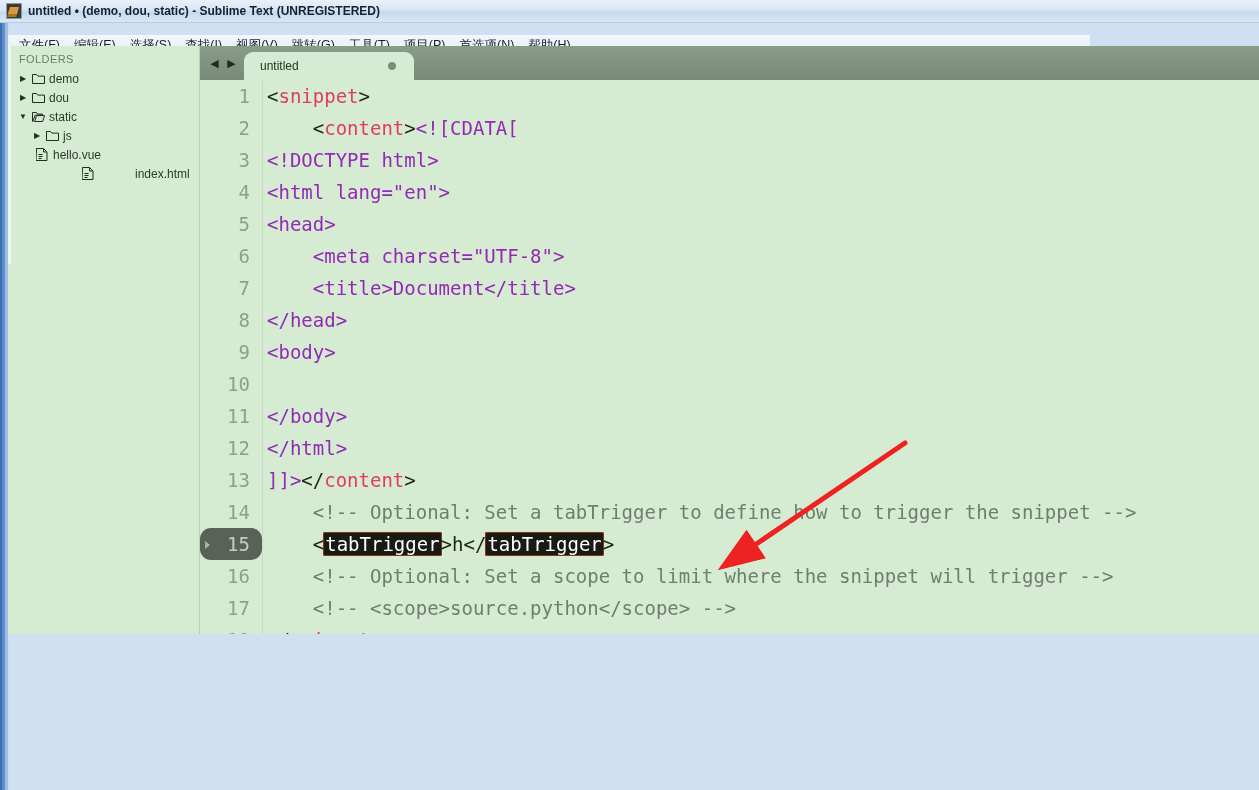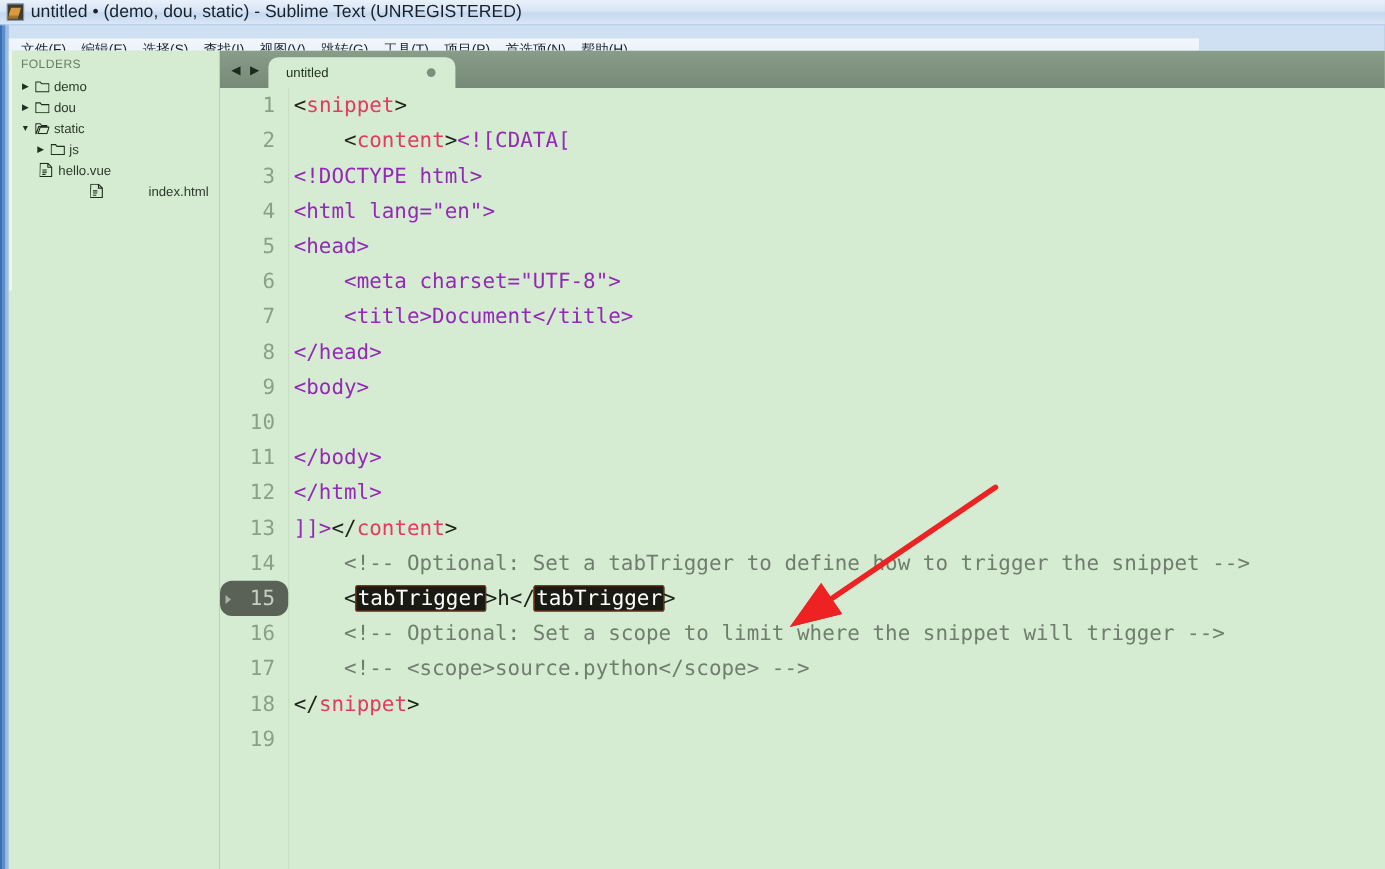--- a/index.html
+++ b/index.html
@@ -63,23 +63,24 @@
     content: "";
     position: absolute;
     left: 2px; top: 3px;
     width: 9px; height: 7px;
     background: #d89a3c;
     transform: skewX(-16deg);
     box-shadow: 0 3px 0 0 #a8732a;
   }
   #title-text {
     color: #17202b;
-    font-size: 16px;
+    font-size: 12px;
     font-family: "Liberation Sans", sans-serif;
     white-space: nowrap;
+    font-weight: bold;
   }
 
   
   #menubar {
     position: absolute;
     left: 8px; top: 24px;
     width: 1082px; height: 22px;
     background: linear-gradient(to bottom, #f3f7fc 0%, #e6eef8 100%);
     display: flex;
     align-items: center;
@@ -94,21 +95,21 @@
     font-size: 12.5px;
     white-space: nowrap;
     cursor: default;
     font-family: "Liberation Sans", sans-serif;
   }
 
   
   #main {
     position: absolute;
     left: 8px; top: 46px;
-    width: 1251px; height: 744px;
+    width: 1251px; height: 588px;
     background: #d6ecd2;
     overflow: hidden;
   }
 
   
   #sidebar {
     position: absolute;
     left: 0; top: 0;
     width: 192px; height: 744px;
     background: #d6ecd2;

